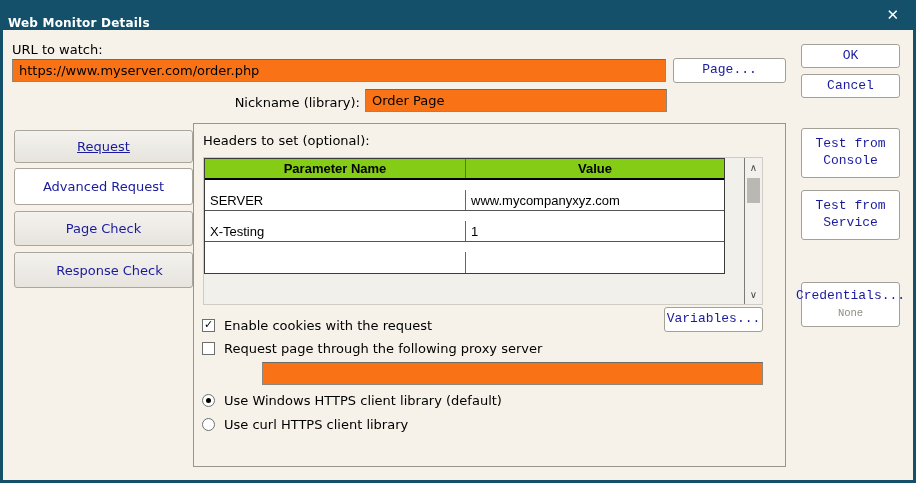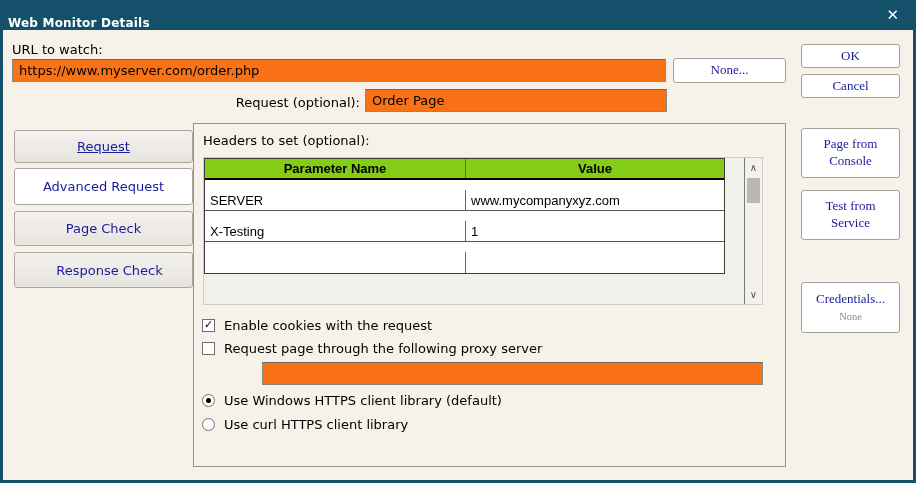--- a/index.html
+++ b/index.html
@@ -32,21 +32,21 @@
     position:absolute; background:#f97316;
     border:1px solid #8b8880; border-top-color:#6e6b64;
     font-family:"DejaVu Sans",sans-serif; font-size:13px; color:#000;
     padding:0 6px; outline:none; cursor:text;
   }
 
   
   .btn {
     position:absolute; background:#fff;
     border:1px solid #a3a098; border-radius:3px;
-    color:#1a1a9e; font-family:Liberation Serif, serif; font-size:13px;
+    color:#1a1a9e; font-family:Liberation Mono, monospace; font-size:13px;
     display:flex; flex-direction:column; align-items:center; justify-content:center;
     text-align:center; line-height:1.3; cursor:pointer;
   }
   .btn .sub { font-size:10.5px; color:#908d86; margin-top:2px; }
 
   
   .tab {
     position:absolute; left:11px; width:179px;
     background:linear-gradient(#f4f2ee,#e7e4de);
     border:1px solid #aaa69e; border-radius:3px;
@@ -125,30 +125,30 @@
 
   <div class="titlebar">
     <span class="title">Web Monitor Details</span>
     <span class="close-x">✕</span>
   </div>
 
   <div class="body">
 
     <div class="abs lbl" style="left:9px; top:12px;">URL to watch:</div>
     <input class="tb" style="left: 9px; top: 29px; width: 654px; height: 23px;" value="https://www.myserver.com/order.php">
-    <div class="btn" style="left:670px; top:28px; width:113px; height:25px;">None...</div>
-
-    <div class="abs lbl" style="left:157px; top:65px; width:200px; text-align:right;">Request (optional):</div>
+    <div class="btn" style="left:670px; top:28px; width:113px; height:25px;">Page...</div>
+
+    <div class="abs lbl" style="left:157px; top:65px; width:200px; text-align:right;">Nickname (library):</div>
     <input class="tb" style="left: 362px; top: 59px; width: 302px; height: 23px;" value="Order Page">
 
     <div class="btn" style="left:798px; top:14px; width:99px; height:24px;">OK</div>
     <div class="btn" style="left:798px; top:44px; width:99px; height:24px;">Cancel</div>
-    <div class="btn" style="left:798px; top:98px; width:99px; height:50px; padding:4px;">Page from Console</div>
+    <div class="btn" style="left:798px; top:98px; width:99px; height:50px; padding:4px;">Test from Console</div>
     <div class="btn" style="left:798px; top:160px; width:99px; height:50px; padding:4px;">Test from Service</div>
-    <div class="btn" style="left:798px; top:252px; width:99px; height:51px; padding:4px;">
+    <div class="btn" style="left:798px; top:252px; width:99px; height:45px; padding:4px;">
       <span>Credentials...</span>
       <span class="sub">None</span>
     </div>
 
     <div class="groupbox"></div>
 
     <div class="tab" style="top:100px; height:33px;text-decoration:underline;">
         <span>Request</span>
       </div>
     <div class="tab on" style="top:138px; height:37px;">
@@ -182,20 +182,21 @@
           <div class="cell"></div>
         </div>
       </div>
       <div class="vscroll">
         <div class="arrow up">∧</div>
         <div class="thumb"></div>
         <div class="arrow down">∨</div>
       </div>
     </div>
 
+    <div class="btn" style="left:661px; top:277px; width:99px; height:25px; z-index:3;">Variables...</div>
 
     <div class="ctl-row" style="top:288px;">
       <span class="cb-box on">
           <span class="check">✓</span>
         </span>
       <span class="lbl">Enable cookies with the request</span>
     </div>
     <div class="ctl-row" style="top:311px;">
       <span class="cb-box"></span>
       <span class="lbl">Request page through the following proxy server</span>

